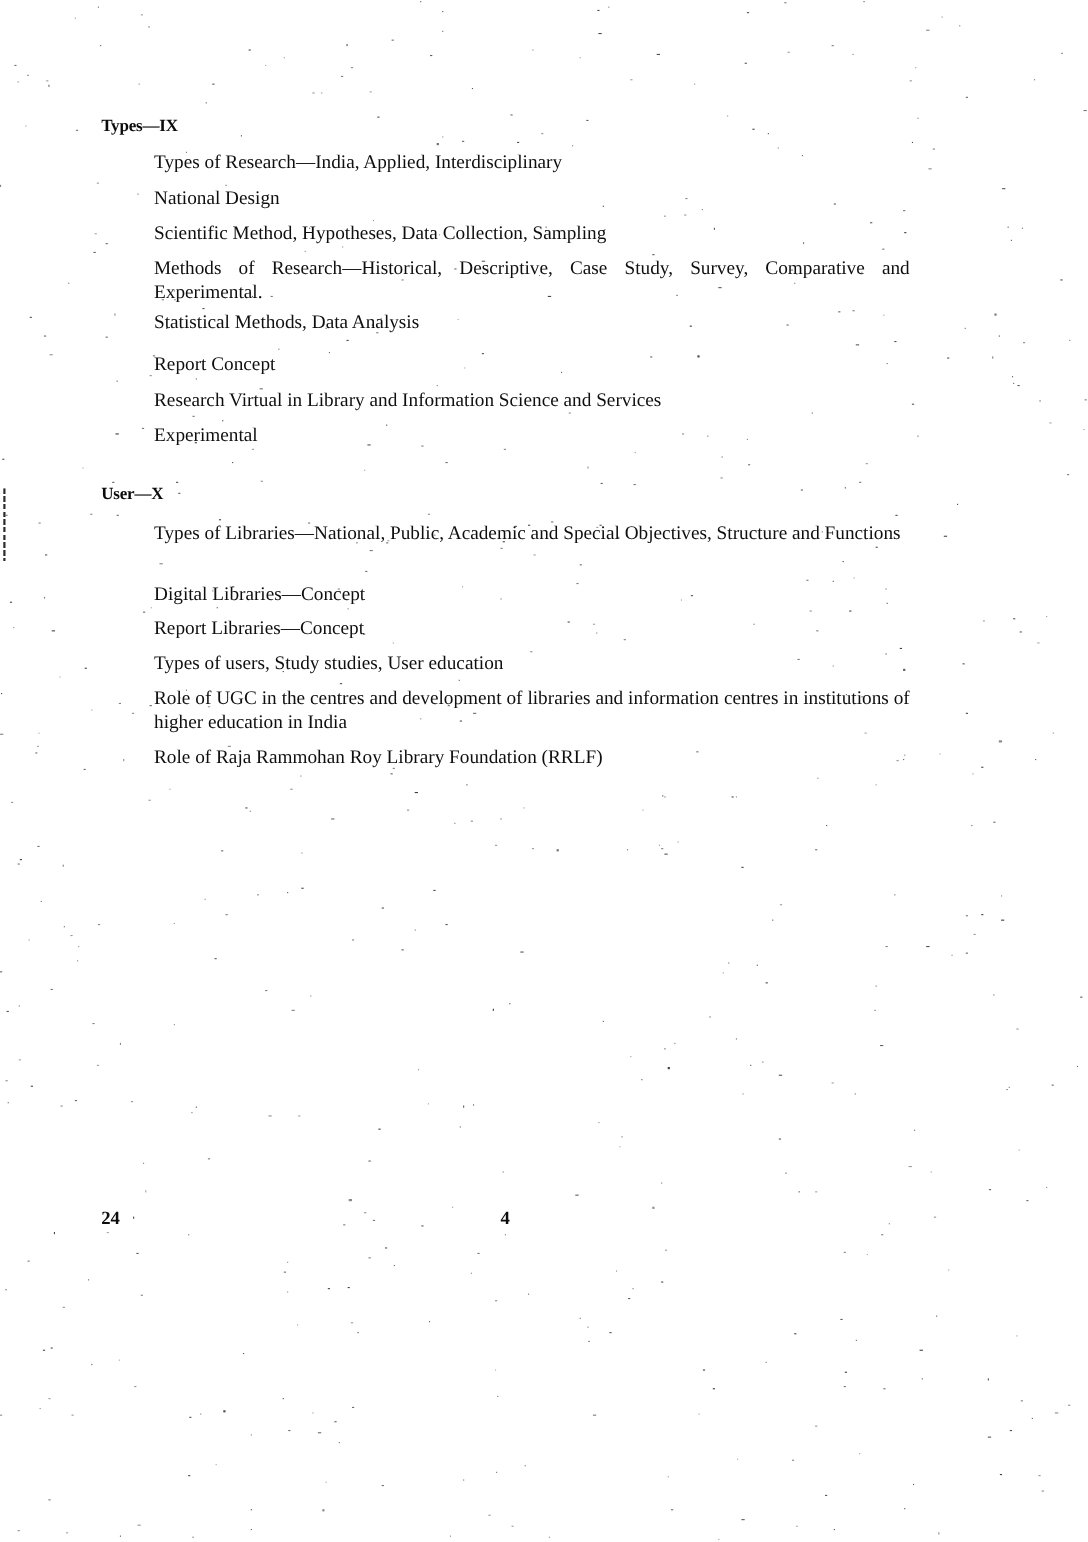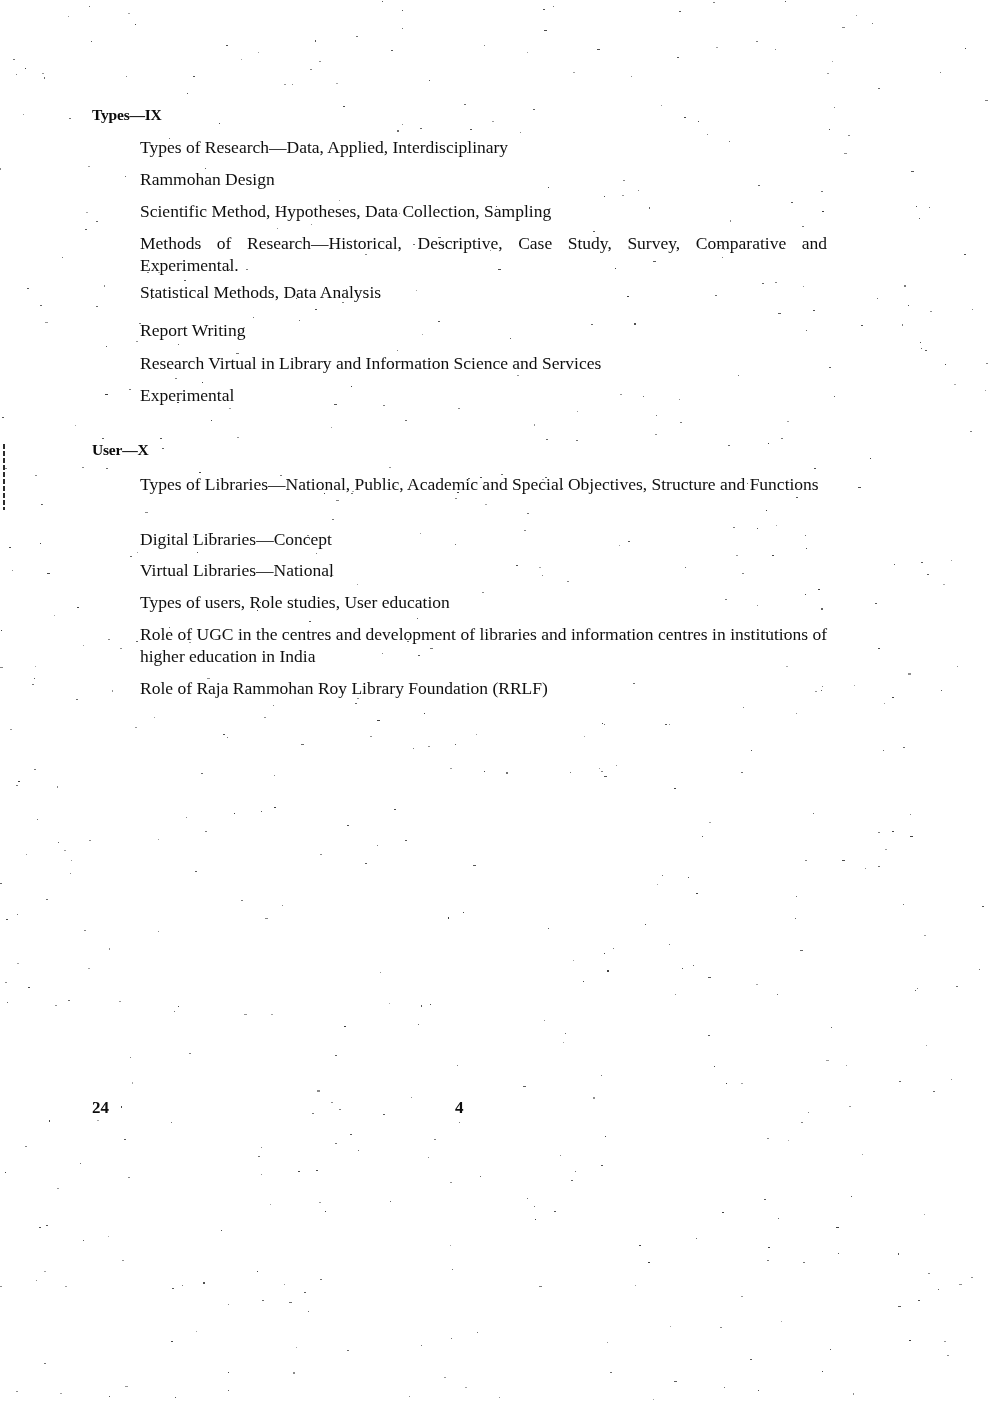--- a/index.html
+++ b/index.html
@@ -718,45 +718,45 @@
       <i style="left: 296px; top: 298px; width: 1px; height: 1px; opacity: 0.9;"></i>
       <i style="left: 838px; top: 1253px; width: 1px; height: 1px; opacity: 0.87;"></i>
     </div>
 
   <div class="edge-streak"></div>
 
   <div class="content ink">
 
     <div class="unit-heading" style="top:106px;">Types—IX</div>
 
-    <div class="para" style="top:136px;">Types of Research—Data, Applied, Interdisciplinary</div>
-
-    <div class="para" style="top:168px;">Rammohan Design</div>
+    <div class="para" style="top:136px;">Types of Research—India, Applied, Interdisciplinary</div>
+
+    <div class="para" style="top:168px;">National Design</div>
 
     <div class="para" style="top:200px;">Scientific Method, Hypotheses, Data Collection, Sampling</div>
 
     <div class="para justify" style="top:232px;">Methods of Research—Historical, Descriptive, Case Study, Survey, Comparative and Experimental.</div>
 
     <div class="para" style="top:281px;">Statistical Methods, Data Analysis</div>
 
-    <div class="para" style="top:319px;">Report Writing</div>
+    <div class="para" style="top:319px;">Report Concept</div>
 
     <div class="para" style="top:352px;">Research Virtual in Library and Information Science and Services</div>
 
     <div class="para" style="top:384px;">Experimental</div>
 
     <div class="unit-heading" style="top:441px;">User—X</div>
 
     <div class="para justify" style="top:473px;">Types of Libraries—National, Public, Academic and Special Objectives, Structure and Functions</div>
 
     <div class="para" style="top:528px;">Digital Libraries—Concept</div>
 
-    <div class="para" style="top:559px;">Virtual Libraries—National</div>
-
-    <div class="para" style="top:591px;">Types of users, Role studies, User education</div>
+    <div class="para" style="top:559px;">Report Libraries—Concept</div>
+
+    <div class="para" style="top:591px;">Types of users, Study studies, User education</div>
 
     <div class="para justify" style="top:623px;">Role of UGC in the centres and development of libraries and information centres in institutions of higher education in India</div>
 
     <div class="para" style="top:677px;">Role of Raja Rammohan Roy Library Foundation (RRLF)</div>
 
     <div class="folio" id="folio-left">24</div>
 
     <div class="folio" id="folio-center">4</div>
 
   </div>

